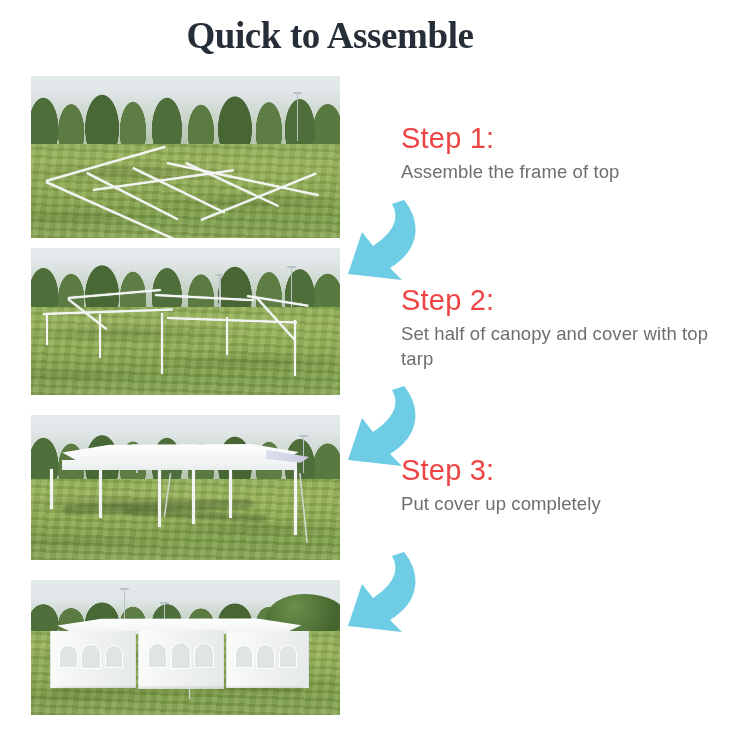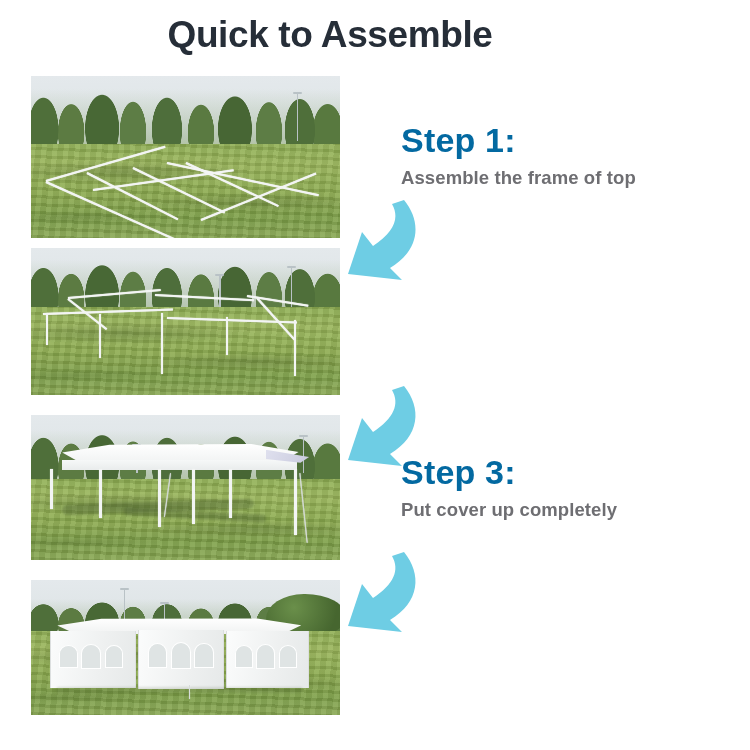--- a/index.html
+++ b/index.html
@@ -23,21 +23,21 @@
   .title {
     position: absolute;
     left: 0;
     top: 14px;
     width: 660px;
     text-align: center;
     font-size: 37px;
     font-weight: bold;
     letter-spacing: -0.4px;
     color: #262e38;
-    font-family: Liberation Sans, sans-serif;
+    font-family: Liberation Serif, serif;
   }
 
   
   .photo {
     position: absolute;
     left: 31px;
     width: 309px;
     overflow: hidden;
     background: #cfd6d8;
   }
@@ -127,31 +127,31 @@
   }
   .shadow {
     position: absolute;
     background: rgba(55,75,35,0.30);
     filter: blur(1.2px);
   }
 
   
   .step { position: absolute; left: 401px; width: 330px; }
   .step-title {
-    font-size: 34px;
-    font-weight: bold;
-    color: #0369a1;
+    font-size: 29px;
+    font-weight: normal;
+    color: #ef4444;
     letter-spacing: 0.2px;
     line-height: 1.05;
     font-family: "Liberation Sans", sans-serif;
   }
   .step-desc {
     margin-top: 7px;
     font-size: 18.5px;
-    font-weight: bold;
+    font-weight: normal;
     color: #6e6e72;
     line-height: 1.33;
     letter-spacing: 0.1px;
     font-family: "Liberation Sans", sans-serif;
   }
 
   .step-1 { top: 123px; }
   .step-2 { top: 285px; }
   .step-3 { top: 455px; }
   .step-4 { top: 618px; }
@@ -286,20 +286,24 @@
     <svg width="96" height="90" viewBox="0 0 96 90" xmlns="http://www.w3.org/2000/svg" aria-hidden="true">
       <path d="M72 4 C90 26, 88 54, 58 72 L70 84 L16 78 L30 36 L41 50 C62 36, 68 22, 60 8 Z" fill="#6ecde4"></path>
     </svg>
   </div>
 
   <div class="step step-1">
     <div class="step-title">Step 1:</div>
     <div class="step-desc">Assemble the frame of top</div>
   </div>
 
+  <div class="step step-2">
+    <div class="step-title">Step 2:</div>
+    <div class="step-desc">Set half of canopy and cover with top tarp</div>
+  </div>
 
   <div class="step step-3">
     <div class="step-title">Step 3:</div>
     <div class="step-desc">Put cover up completely</div>
   </div>
 
 
 </div>
 
 </body></html>

